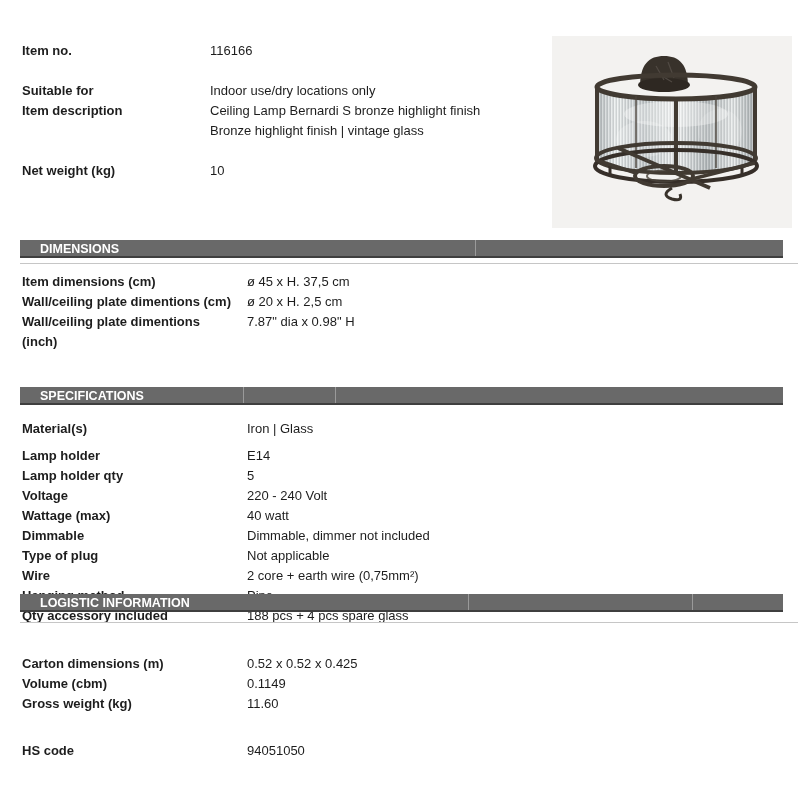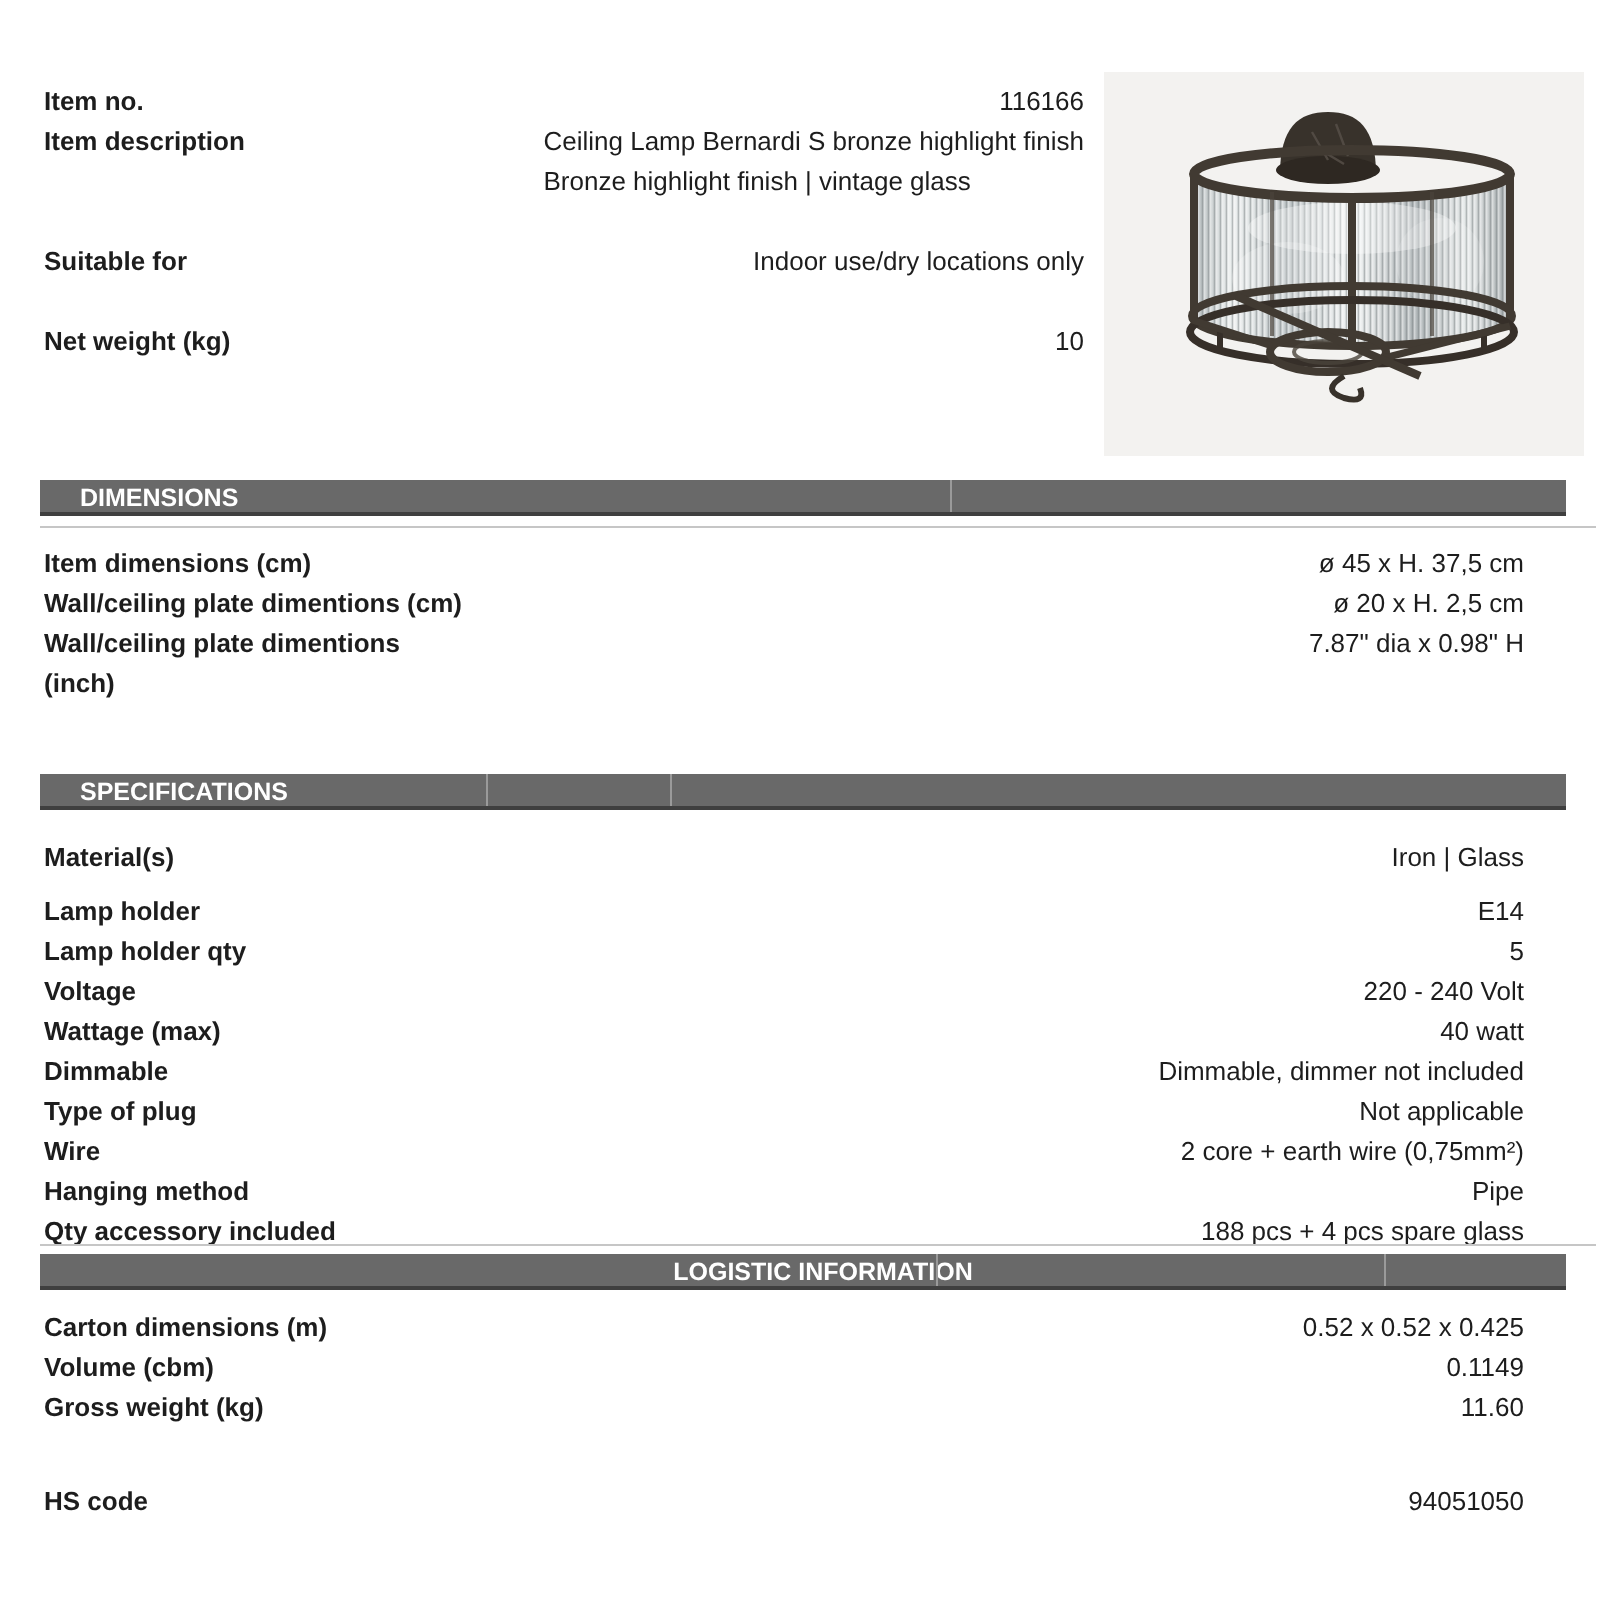--- a/index.html
+++ b/index.html
@@ -1,21 +1,21 @@
 <!DOCTYPE html>
 <html><head>
 <meta charset="utf-8">
 <style>
   html,body { margin:0; padding:0; background:#ffffff; }
   .page {
     position:relative; width:800px; height:800px; background:#ffffff;
     font-family:"Liberation Sans", sans-serif; font-size:13px; color:#1d1d1d;
     overflow:hidden;
   }
-  .row { display:flex; align-items:flex-start; line-height:20px;justify-content:space-between; }
+  .row { display:flex; align-items:flex-start; line-height:20px; }
   .label { font-weight:bold; white-space:pre-line; flex-shrink:0; }
   .value { white-space:pre-line; }
   .hdr-block { position:absolute; left:22px; top:41px; width:520px; }
   .hdr-block .label { width:188px; }
   .gap20 { margin-top:20px; }
   .photo {
     position:absolute; left:552px; top:36px; width:240px; height:192px;
   }
   .bar {
     position:absolute; left:20px; width:763px; height:18px;
@@ -36,28 +36,28 @@
 </head>
 <body>
 
 <div class="page">
 
   <section class="hdr-block">
     <div class="row">
       <span class="label">Item no.</span>
       <span class="value">116166</span>
     </div>
+    <div class="row gap20">
+      <span class="label">Suitable for</span>
+      <span class="value">Indoor use/dry locations only</span>
+    </div>
     <div class="row">
       <span class="label">Item description</span>
       <span class="value">Ceiling Lamp Bernardi S bronze highlight finish
 Bronze highlight finish | vintage glass</span>
-    </div>
-    <div class="row gap20">
-      <span class="label">Suitable for</span>
-      <span class="value">Indoor use/dry locations only</span>
     </div>
     <div class="row gap20">
       <span class="label">Net weight (kg)</span>
       <span class="value">10</span>
     </div>
   </section>
 
   <svg class="photo" viewBox="0 0 240 192" aria-hidden="true">
     <defs>
       <linearGradient id="glassGrad" x1="0" y1="0" x2="1" y2="0">
@@ -172,21 +172,21 @@
       <span class="label">Hanging method</span>
       <span class="value">Pipe</span>
     </div>
     <div class="row">
       <span class="label">Qty accessory included</span>
       <span class="value">188 pcs + 4 pcs spare glass</span>
     </div>
   </section>
 
   <div class="thin-line" style="top:622px;"></div>
-  <div class="bar" style="top:627px;text-align:center;">
+  <div class="bar" style="top:594px;">
     <span>LOGISTIC INFORMATION</span>
     <span class="divider" style="left:448px;"></span>
     <span class="divider" style="left:672px;"></span>
   </div>
 
   <section class="sec-block logi-block">
     <div class="row">
       <span class="label">Carton dimensions (m)</span>
       <span class="value">0.52 x 0.52 x 0.425</span>
     </div>

